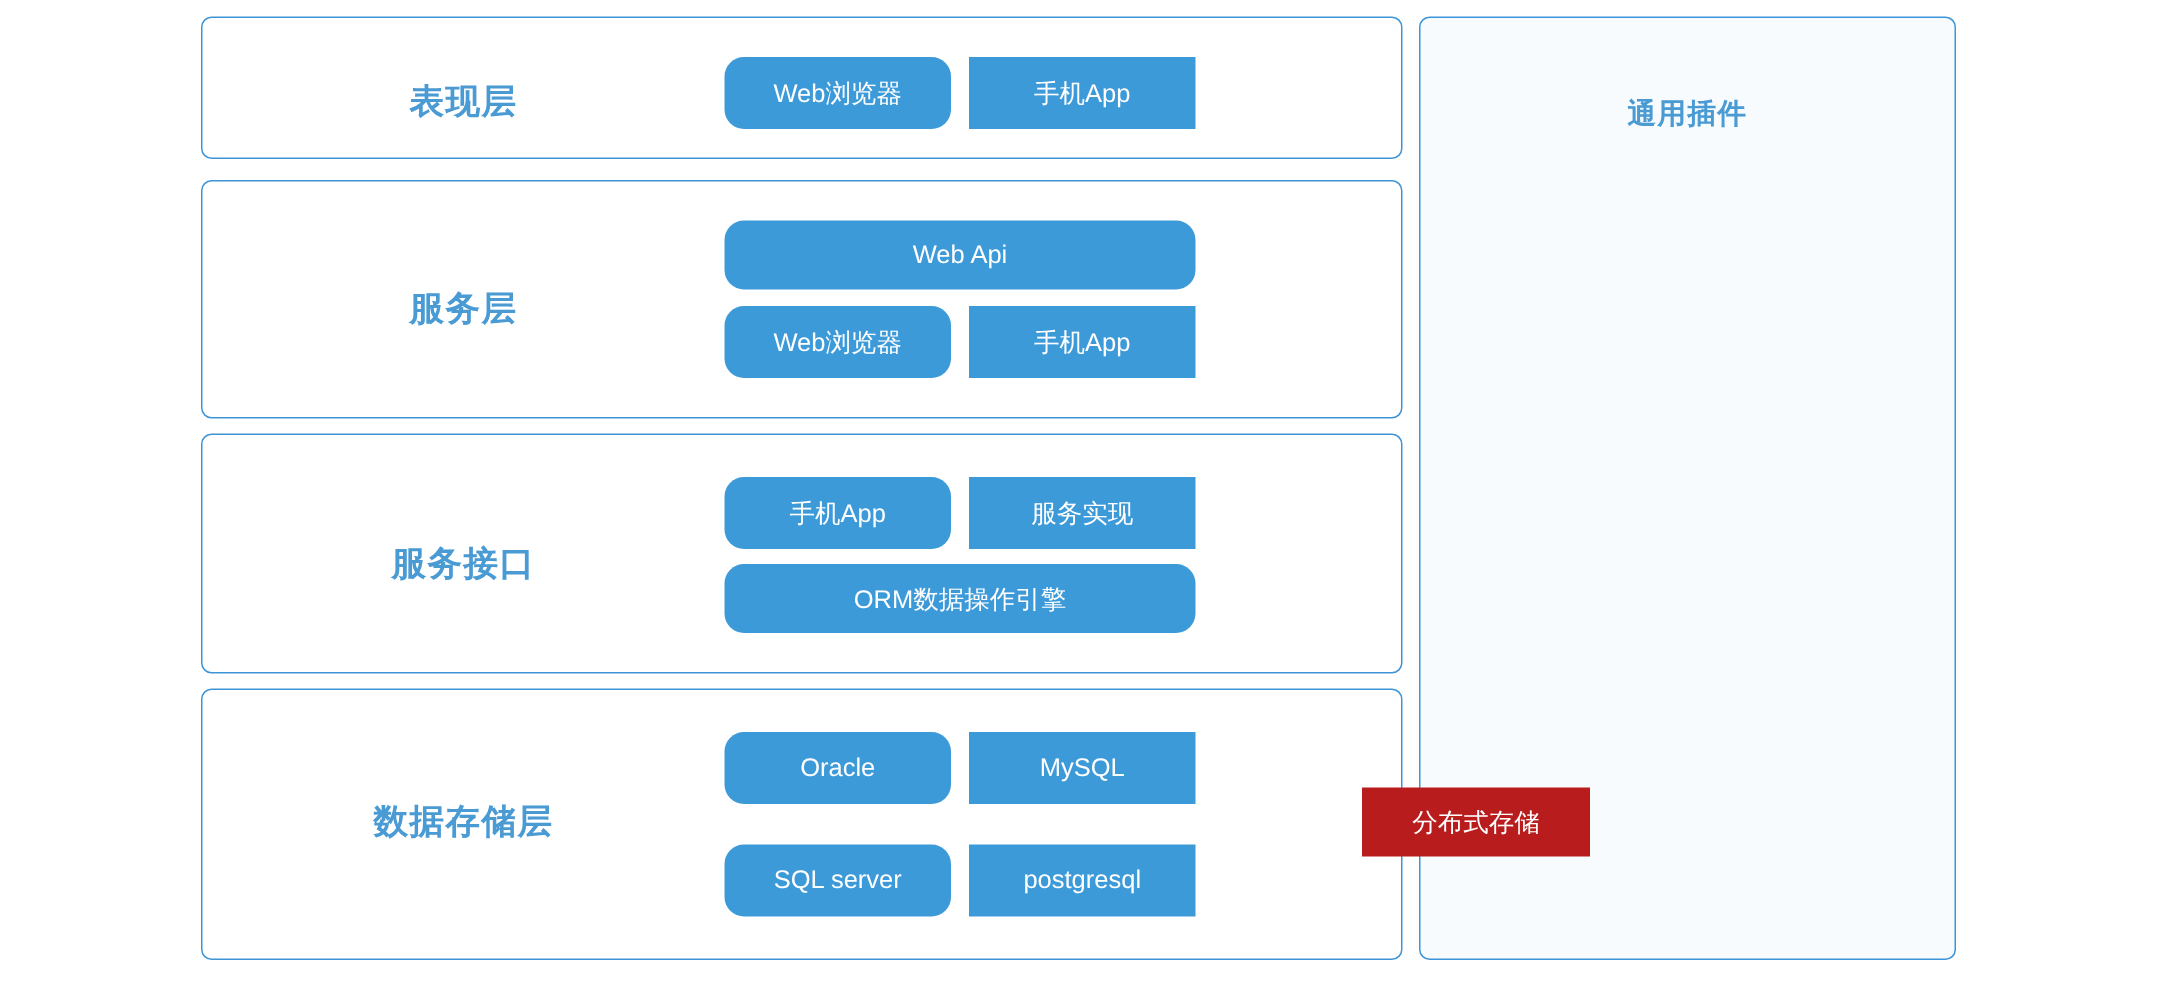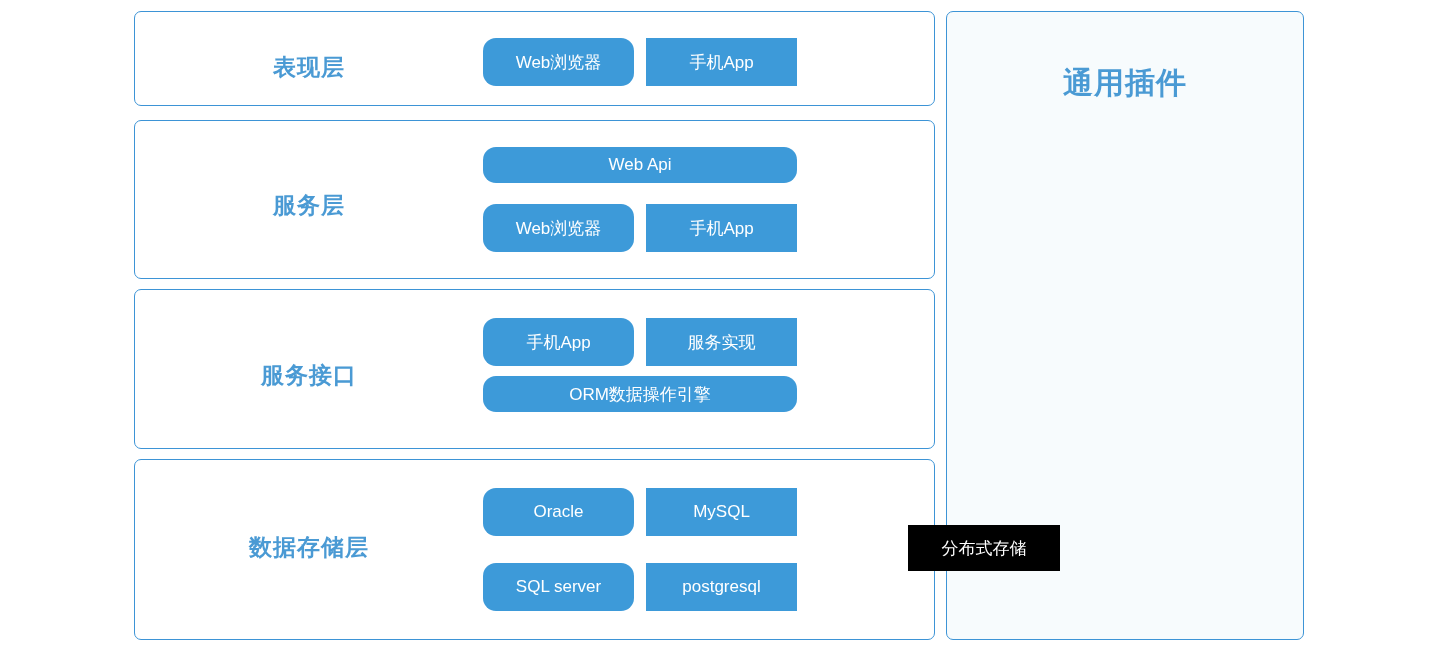--- a/index.html
+++ b/index.html
@@ -68,21 +68,21 @@
     background: #3d9ad9;
     color: #ffffff;
     font-size: 17px;
     display: flex;
     align-items: center;
     justify-content: center;
     box-sizing: border-box;
     white-space: nowrap;
   }
   .node-box.half  { width: 151px; height: 48px; }
-  .node-box.full  { width: 314px; height: 36px; }
+  .node-box.full  { width: 314px; height: 46px; }
   .node-box.col-l { left: 0px; border-radius: 13px; }
   .node-box.col-r { left: 163px; }
   .node-box.row-1 { top: 26px; }
   .node-box.row-2 { top: 76px; }
 
   
   .p1 .node-box.row-1 { top: 26px; }
   .p2 .node-box.row-1 { top: 26px; }
   .p2 .node-box.row-2 { top: 83px; }
   .p3 .node-box.row-1 { top: 28px; }
@@ -90,21 +90,21 @@
   .p4 .node-box.row-1 { top: 28px; }
   .p4 .node-box.row-2 { top: 103px; }
 
   
   .overlay-badge {
     position: absolute;
     left: 425px;
     top: 65px;
     width: 152px;
     height: 46px;
-    background: #000000;
+    background: #b91c1c;
     color: #ffffff;
     font-size: 17px;
     display: flex;
     align-items: center;
     justify-content: center;
     white-space: nowrap;
     z-index: 5;
   }
 
   
@@ -120,21 +120,21 @@
     background: #f7fbfd;
   }
   .plugins-title {
     position: absolute;
     left: 0;
     top: 51px;
     width: 100%;
     text-align: center;
     color: #4a9ad4;
     font-weight: bold;
-    font-size: 30px;
+    font-size: 19px;
     letter-spacing: 1px;
     white-space: nowrap;
   }
   .plugin-list {
     position: absolute;
     left: 0;
     top: 124px;
     width: 100%;
   }
   .plugin-item {

